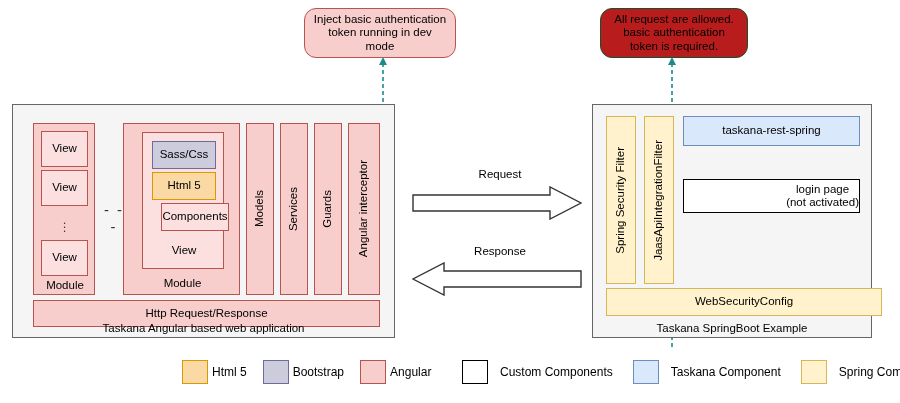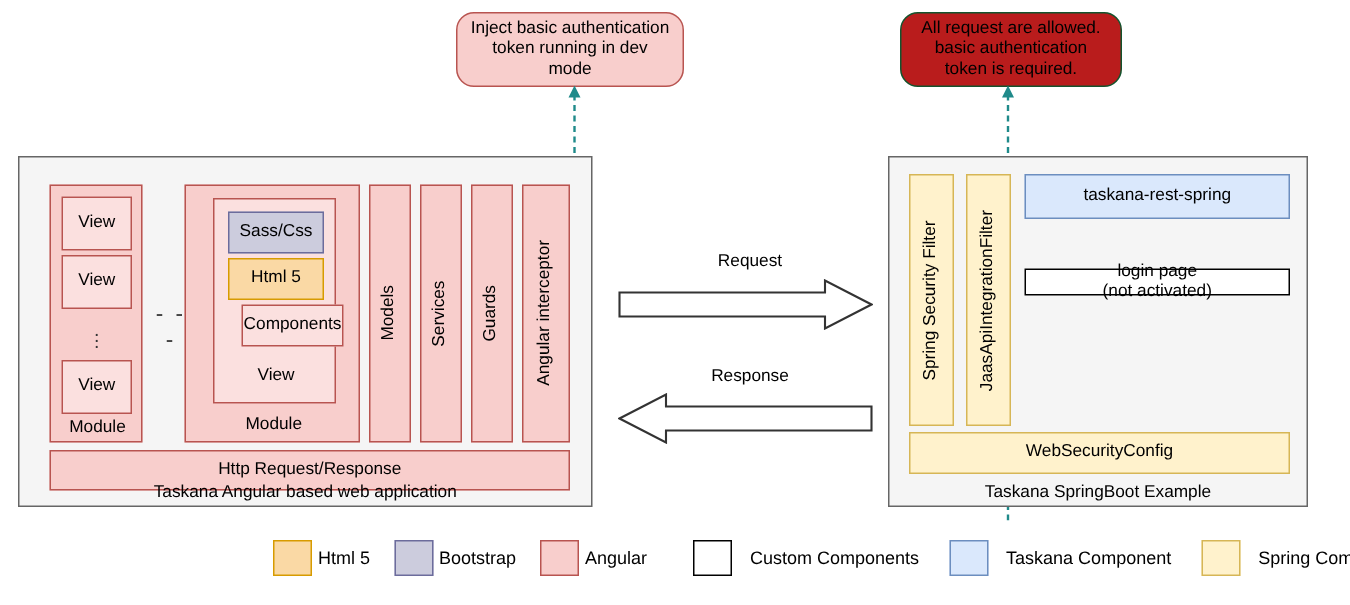--- a/index.html
+++ b/index.html
@@ -253,27 +253,27 @@
     <span class="vert">Spring Security Filter</span>
   </div>
   <div class="abs spring ctr" style="left:51px; top:11px; width:30px; height:168px;">
     <span class="vert">JaasApiIntegrationFilter</span>
   </div>
 
   <div class="abs taskana ctr" style="left:90px; top:11px; width:177px; height:30px;">
     <span>taskana-rest-spring</span>
   </div>
 
-  <div class="abs custom ctr" style="left:90px; top:74px; width:177px; height:18px;">
+  <div class="abs custom ctr" style="left:90px; top:74px; width:177px; height:34px;justify-content:flex-end;">
     <span style="white-space:pre-line;">login page
 (not activated)</span>
   </div>
 
 
-  <div class="abs spring ctr" style="left:13px; top:183px; width:254px; height:28px;text-align:center;">
+  <div class="abs spring ctr" style="left:13px; top:183px; width:276px; height:28px;text-align:center;">
     <span>WebSecurityConfig</span>
   </div>
 
   <div class="panel-caption">Taskana SpringBoot Example</div>
 </div>
 
 <div class="abs" style="left:182px; top:360px; display:flex; align-items:center;">
   <div class="legend-item">
     <div class="legend-sw" style="background:#fad9a5; border-color:#d79b00;"></div>
     <span class="legend-txt">Html 5</span>

